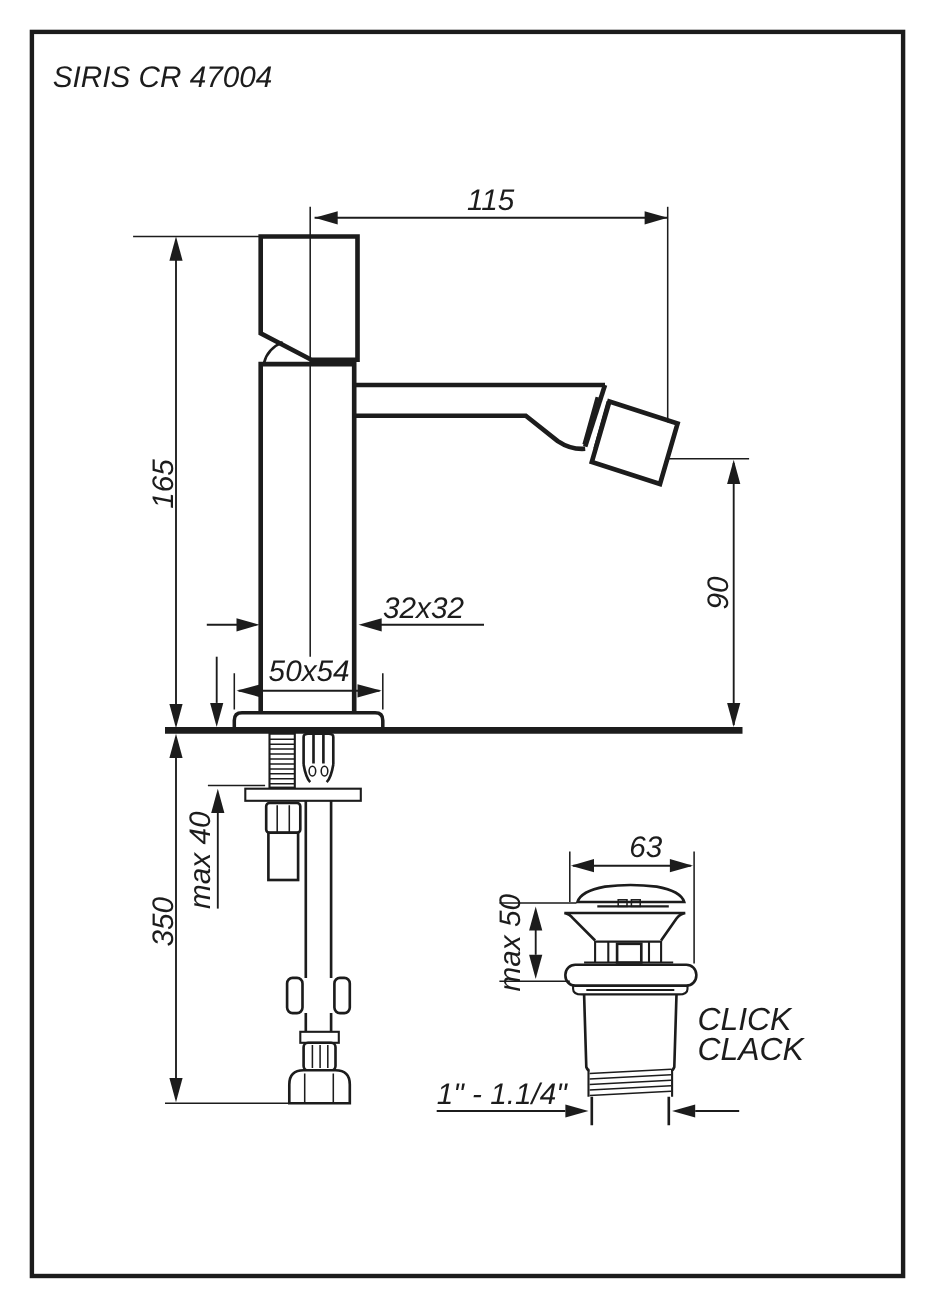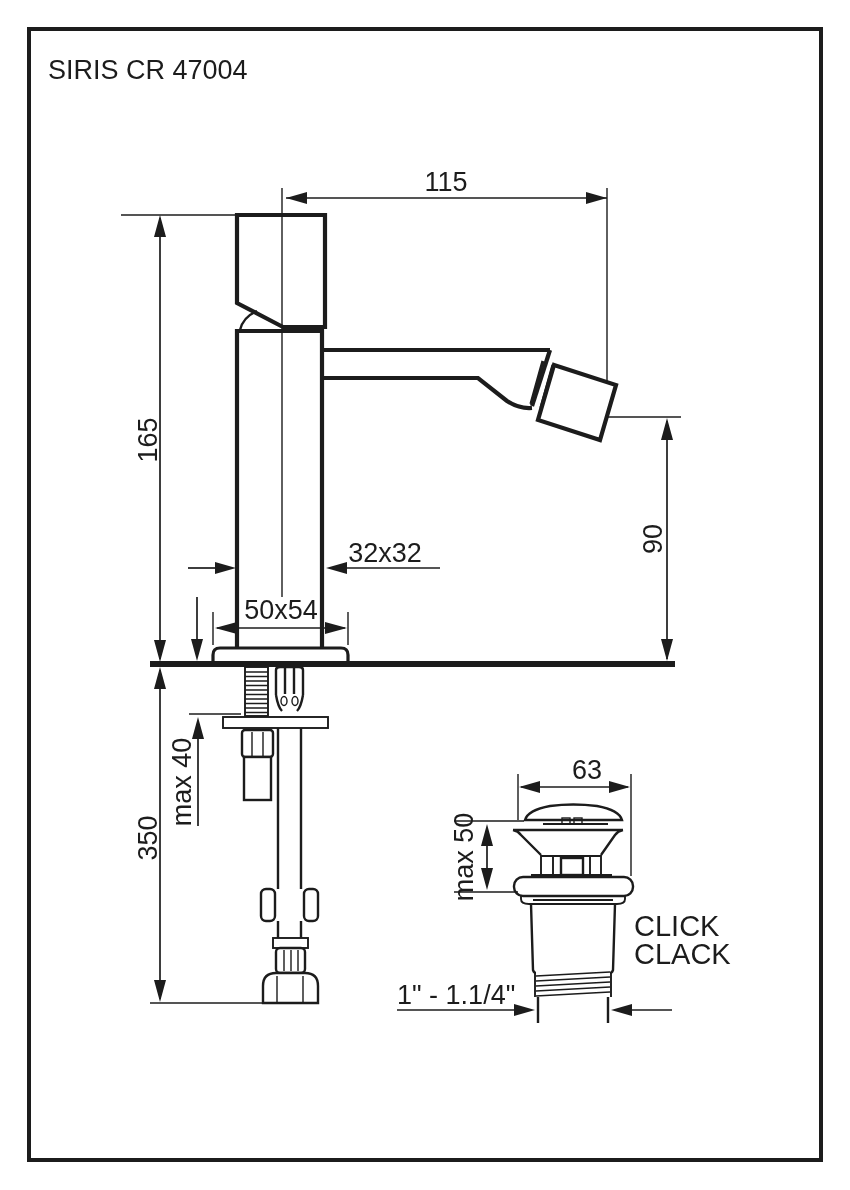--- a/index.html
+++ b/index.html
@@ -1,17 +1,17 @@
 <!DOCTYPE html>
 <html><head>
 <meta charset="utf-8">
 <style>
   html,body{margin:0;padding:0;background:#e8e8e8;}
   .page{width:850px;height:1190px;background:#ffffff;position:relative;margin:0 auto;
-        font-family:"Liberation Sans", sans-serif;}
+        font-family:"Liberation Sans", sans-serif;font-style:italic;}
   svg{display:block;}
   .ln{fill:none;stroke:#1c1c1c;}
   .wfill{fill:#ffffff;}
   .h4{stroke-width:4.2;stroke-linejoin:miter;}
   .h3{stroke-width:3.2;}
   .m{stroke-width:2.4;}
   .t2{stroke-width:1.9;}
   .dim{stroke-width:1.7;}
   .thin{stroke-width:1.4;}
   .deck{stroke:#1c1c1c;stroke-width:6;fill:none;}

